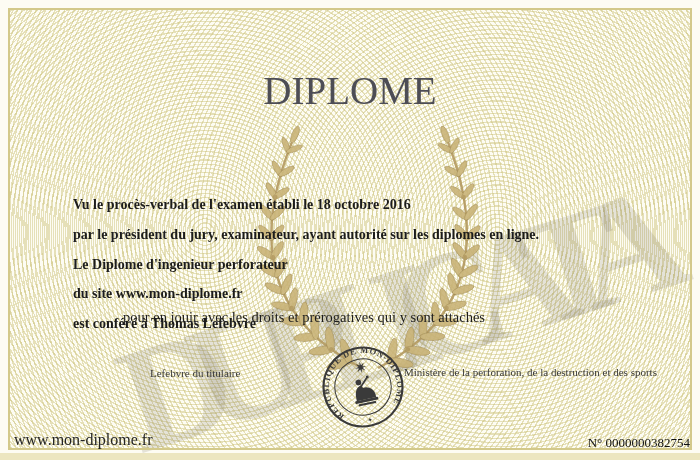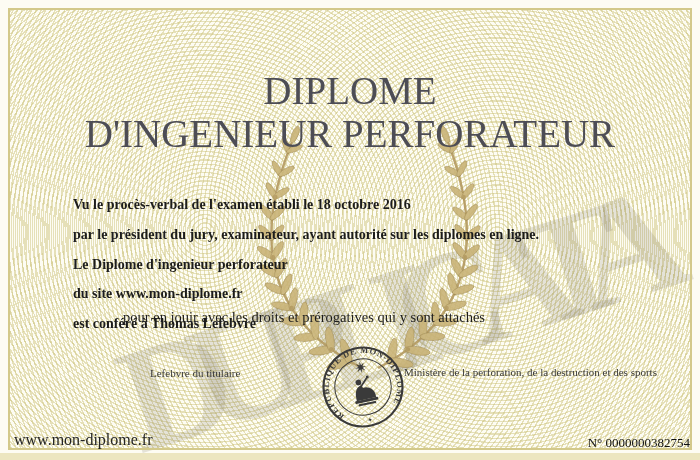--- a/index.html
+++ b/index.html
@@ -129,21 +129,20 @@
         <ellipse cx="461.9" cy="168.7" rx="9.0" ry="3.0" transform="rotate(-61.4 461.9 168.7)" fill="#c9b377" stroke="rgba(139,115,60,0.55)" stroke-width="0.7"></ellipse>
         <ellipse cx="445.8" cy="148.2" rx="8.6" ry="2.8" transform="rotate(-150.5 445.8 148.2)" fill="#c9b377" stroke="rgba(139,115,60,0.55)" stroke-width="0.7"></ellipse>
         <ellipse cx="454.6" cy="145.7" rx="8.6" ry="2.8" transform="rotate(-61.1 454.6 145.7)" fill="#c9b377" stroke="rgba(139,115,60,0.55)" stroke-width="0.7"></ellipse>
         <ellipse cx="445.2" cy="134.5" rx="9" ry="3.2" transform="rotate(-110.8 445.2 134.5)" fill="#c9b377" stroke="rgba(139,115,60,0.55)" stroke-width="0.7"></ellipse>
       </g>
     </svg>
 
 
   <h1 class="title">
     <span>DIPLOME</span>
-    <span>D'INGENIEUR PERFORATEUR</span>
   </h1>
 
   <div class="body-text">
     <p>Vu le procès-verbal de l'examen établi le 18 octobre 2016</p>
     <p>par le président du jury, examinateur, ayant autorité sur les diplomes en ligne.</p>
     <p>Le Diplome d'ingenieur perforateur</p>
     <p>du site www.mon-diplome.fr</p>
     <p>est conféré à Thomas Lefebvre</p>
   </div>
 

